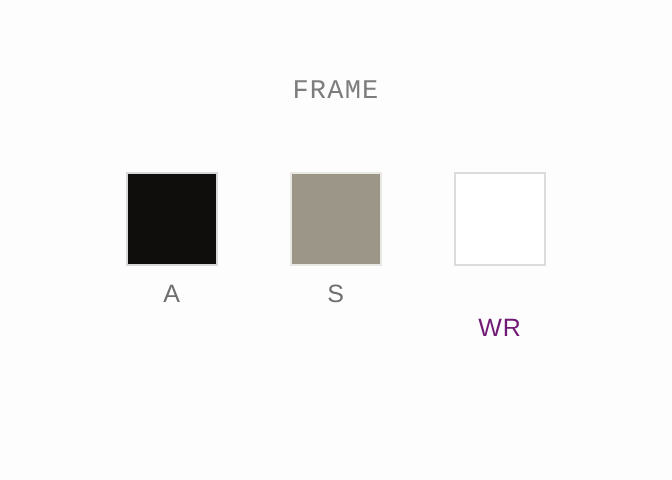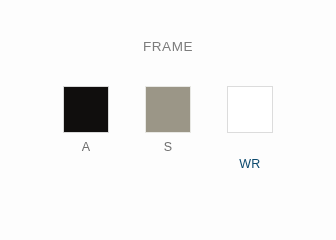--- a/index.html
+++ b/index.html
@@ -25,21 +25,21 @@
 
   .panel-title {
     position: absolute;
     top: 39px;
     left: 0;
     width: 336px;
     text-align: center;
     font-size: 13.5px;
     letter-spacing: 0.6px;
     color: #7d7d7d;
-    font-family: Liberation Sans, sans-serif;
+    font-family: Liberation Mono, monospace;
     white-space: nowrap;
   }
 
   .swatch-row {
     position: absolute;
     top: 86px;
     left: 0;
     width: 336px;
     display: flex;
     justify-content: center;
@@ -85,18 +85,18 @@
       <div class="swatch-label" style="color: rgb(111, 111, 111);">A</div>
     </div>
 
     <div class="swatch-item">
       <div class="swatch-chip" style="background: rgb(155, 150, 135); border: 1px solid rgb(232, 232, 228);"></div>
       <div class="swatch-label" style="color: rgb(111, 111, 111);">S</div>
     </div>
 
     <div class="swatch-item">
       <div class="swatch-chip" style="background: rgb(255, 255, 255); border: 1px solid rgb(220, 220, 220);"></div>
-      <div class="swatch-label" style="color: #0c4a6e; margin-top: 24px;">WR</div>
+      <div class="swatch-label" style="color: #701a75; margin-top: 24px;">WR</div>
     </div>
 
 
   </div>
 </div>
 
 </body></html>

